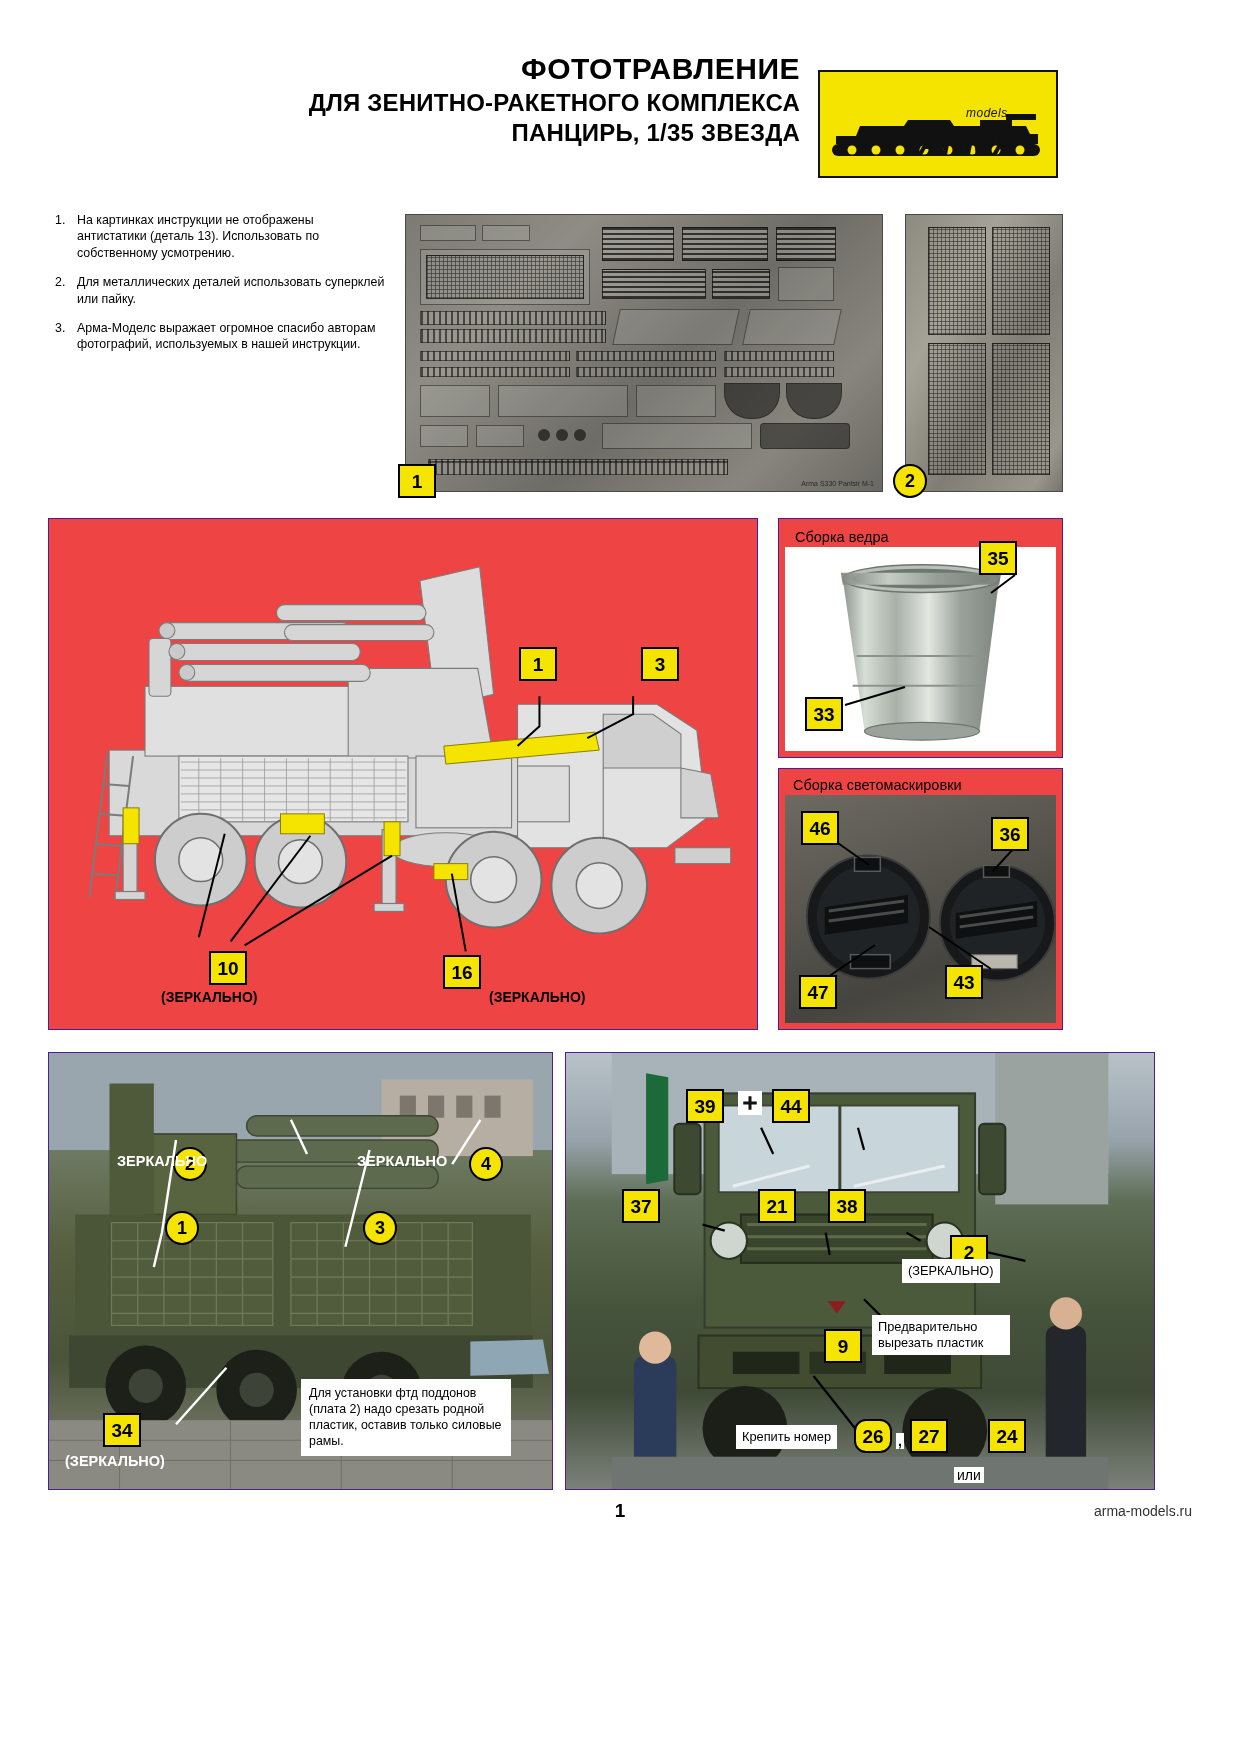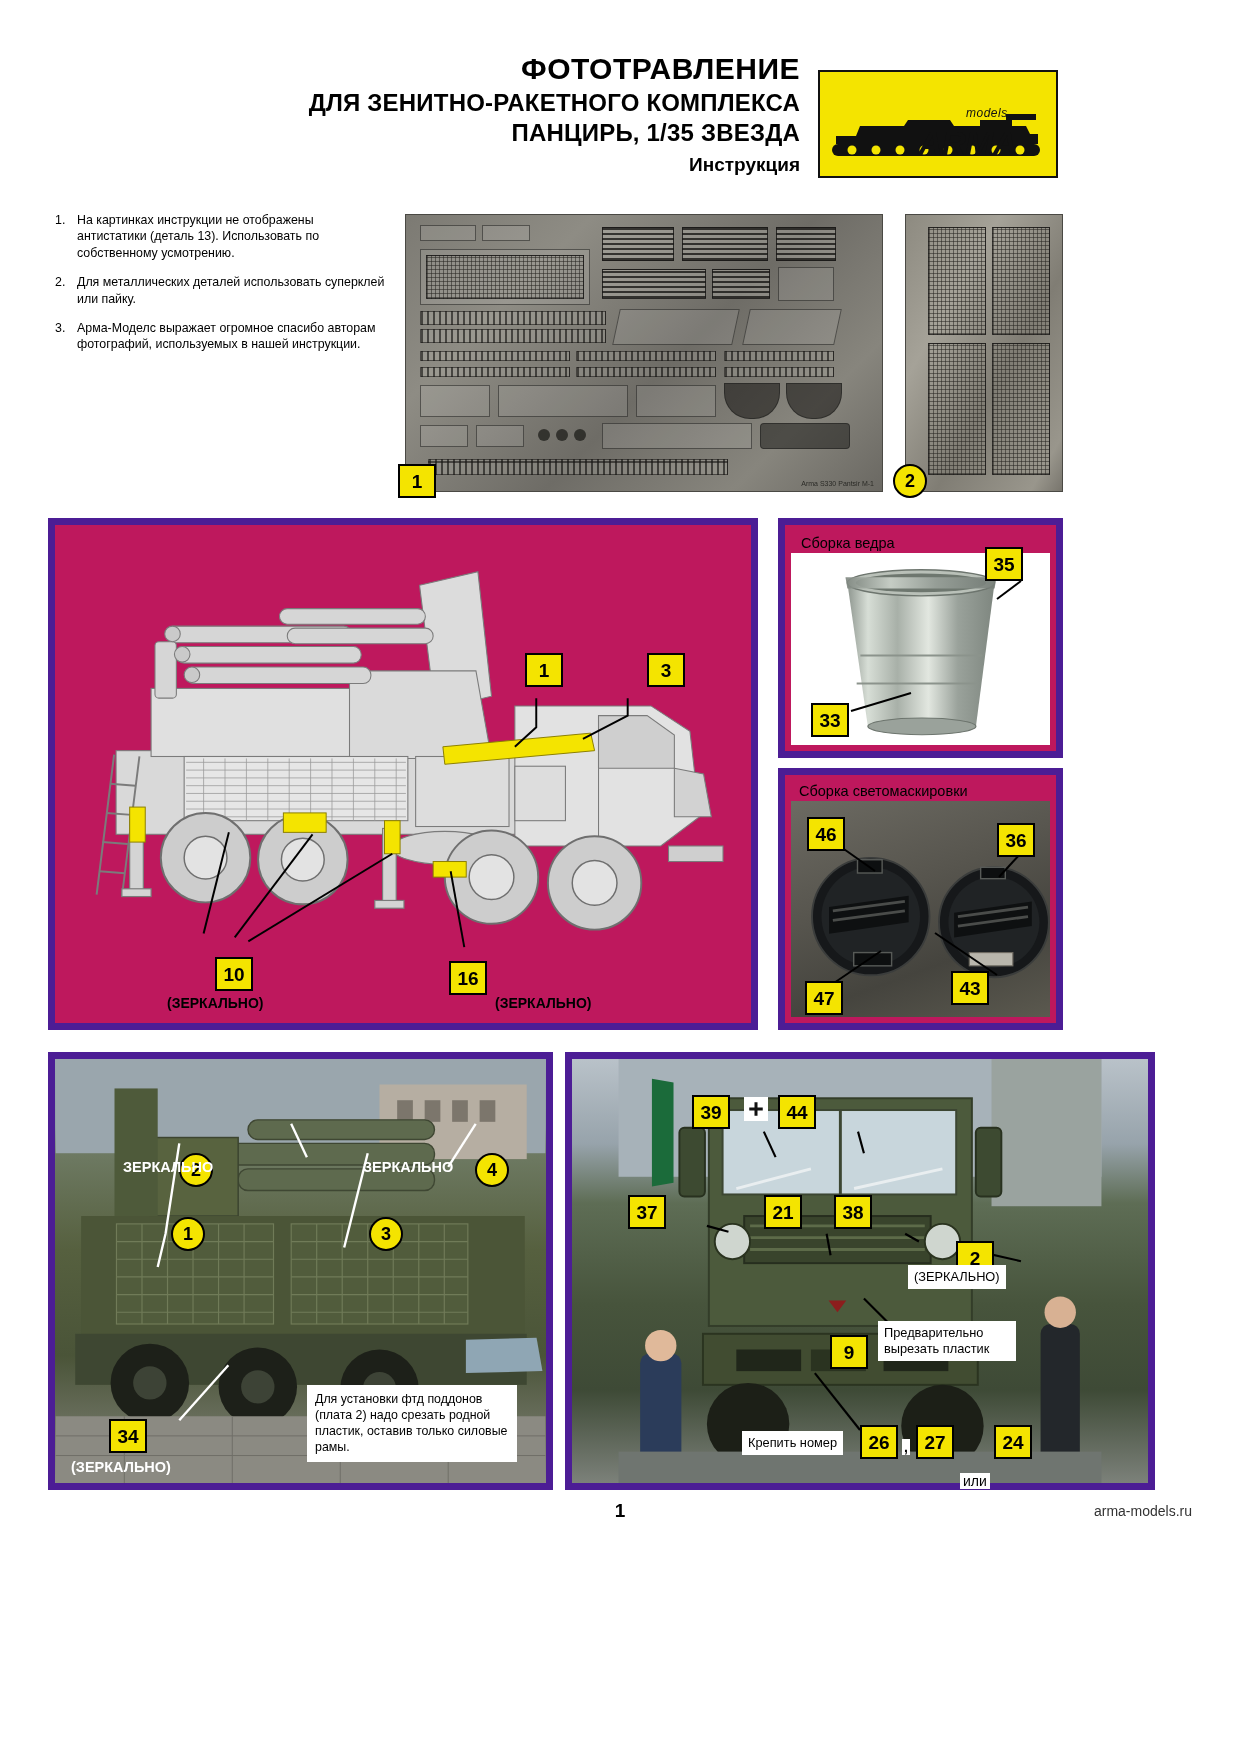--- a/index.html
+++ b/index.html
@@ -124,22 +124,22 @@
     color: #000;
   }
   .badge.sq { width: 38px; height: 34px; }
   .badge.circle {
     border-radius: 50%; width: 34px; height: 34px; font-size: 18px;
   }
 
   
   .panel {
     position: absolute;
-    border: 7px solid #4c1d95;
-    background: #be185d;
+    border: 1px solid #4c1d95;
+    background: #ef4444;
   }
   .panel-label {
     position: absolute;
     font-size: 14.5px;
     font-weight: normal;
     color: #000;
   }
 
   
   #panelA { left: 48px; top: 518px; width: 710px; height: 512px; }
@@ -215,21 +215,20 @@
   }
 </style>
 </head>
 <body>
 
 <div class="header">
   <div class="title-block">
     <div class="title-main">ФОТОТРАВЛЕНИЕ</div>
     <div class="title-sub">ДЛЯ ЗЕНИТНО-РАКЕТНОГО КОМПЛЕКСА</div>
     <div class="title-sub2">ПАНЦИРЬ, 1/35 ЗВЕЗДА</div>
-    <div class="title-instr">Инструкция</div>
   </div>
 
   <div class="logo">
     <svg class="logo-tank" viewBox="0 0 215 62">
       <path d="M6 44 L6 36 L26 36 L30 26 L74 26 L78 20 L120 20 L124 26 L150 26 L150 20 L176 20 L176 14 L206 14 L206 20 L182 20 L182 26 L196 26 L200 34 L208 34 L208 44 Z" fill="#111"></path>
       <rect x="2" y="44" width="208" height="12" rx="6" fill="#111"></rect>
       <circle cx="22" cy="50" r="4.5" fill="#f4e400"></circle>
       <circle cx="46" cy="50" r="4.5" fill="#f4e400"></circle>
       <circle cx="70" cy="50" r="4.5" fill="#f4e400"></circle>
       <circle cx="94" cy="50" r="4.5" fill="#f4e400"></circle>
@@ -667,21 +666,21 @@
   <div class="badge sq" style="left:192px; top:136px;">21</div>
   <div class="badge sq" style="left:262px; top:136px;">38</div>
   <div class="badge sq" style="left:384px; top:182px;">2</div>
 
   <div class="cap-white" style="left:336px; top:206px;">(ЗЕРКАЛЬНО)</div>
 
   <div class="badge sq" style="left:258px; top:276px;">9</div>
   <div class="cap-white" style="left:306px; top:262px; width:138px;">Предварительно вырезать пластик</div>
 
   <div class="cap-white" style="left:170px; top:372px;">Крепить номер</div>
-  <div class="badge sq" style="left:288px; top:366px;">26</div>
+  <div class="badge sq" style="left:288px; top:366px;border-radius:12px;">26</div>
   <div style="position:absolute; left:330px; top:380px; font-size:14px; font-weight:bold; background:#fff; padding:0 2px;">,</div>
   <div class="badge sq" style="left:344px; top:366px;">27</div>
   <div style="position:absolute; left:388px; top:372px; font-size:14px; background:#fff; padding:0 3px;margin-top:42px;">или</div>
   <div class="badge sq" style="left:422px; top:366px;">24</div>
 </div>
 
 <div class="footer-page">1</div>
 <div class="footer-site">arma-models.ru</div>
 
 </body></html>

